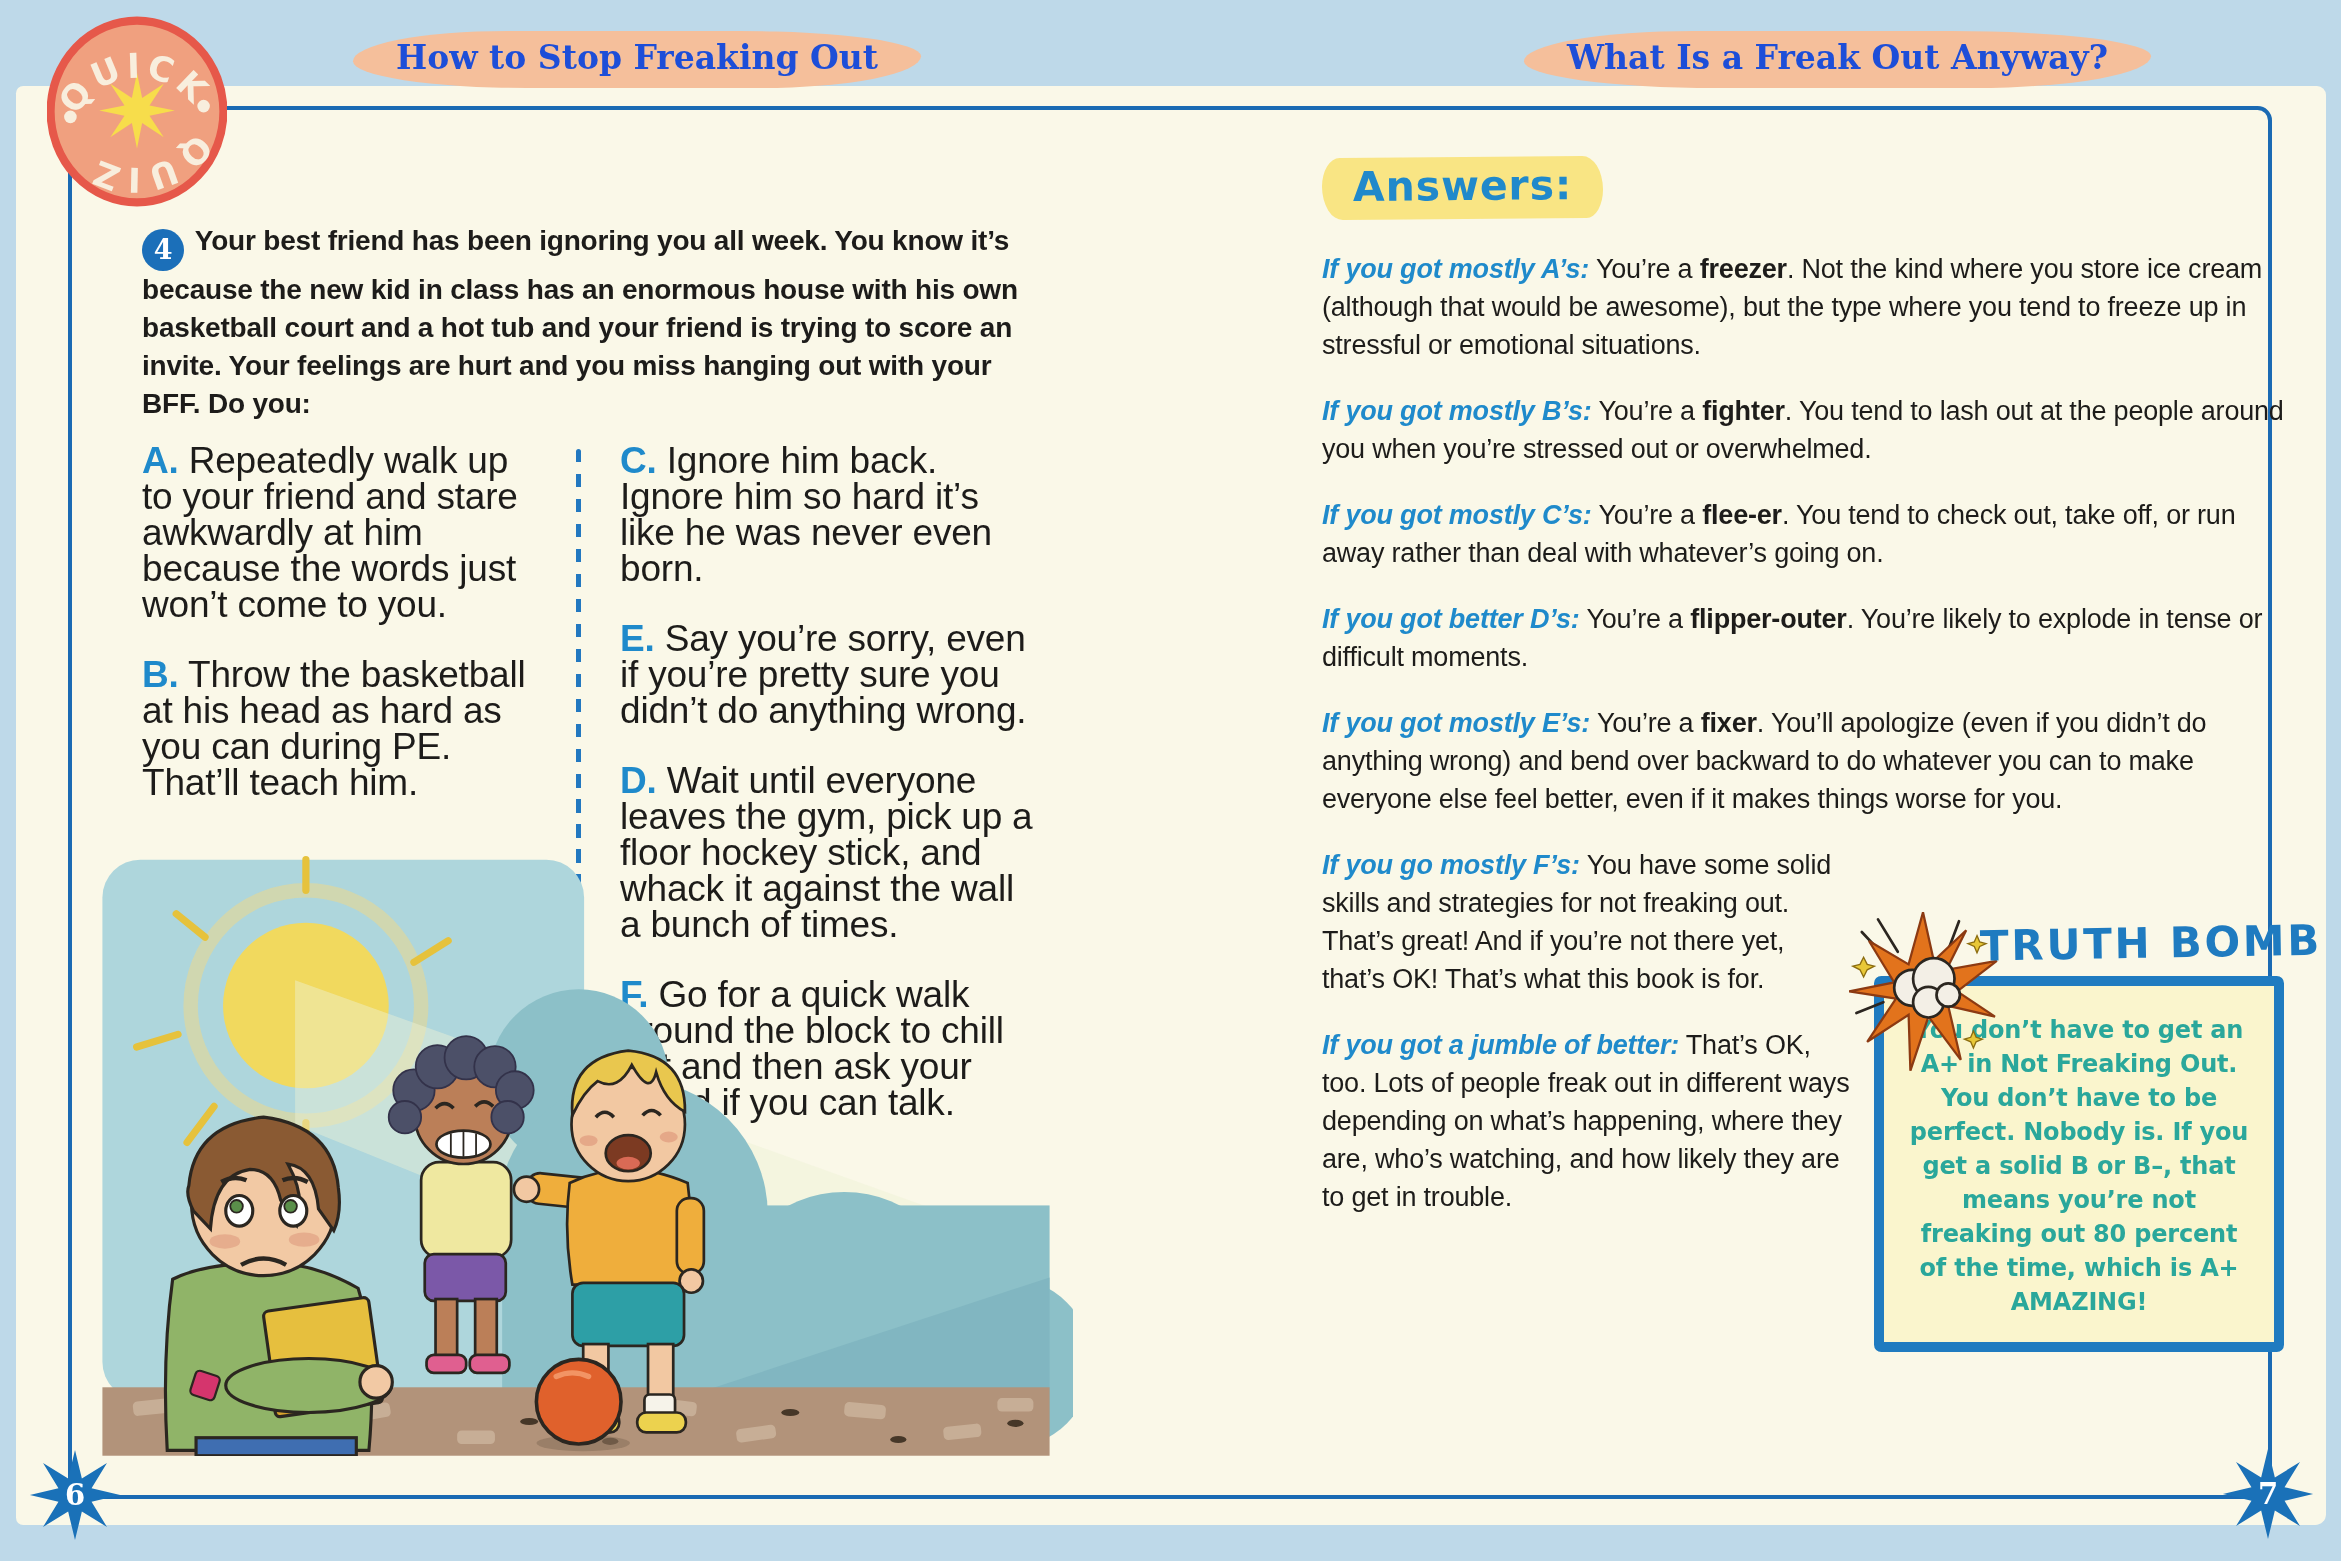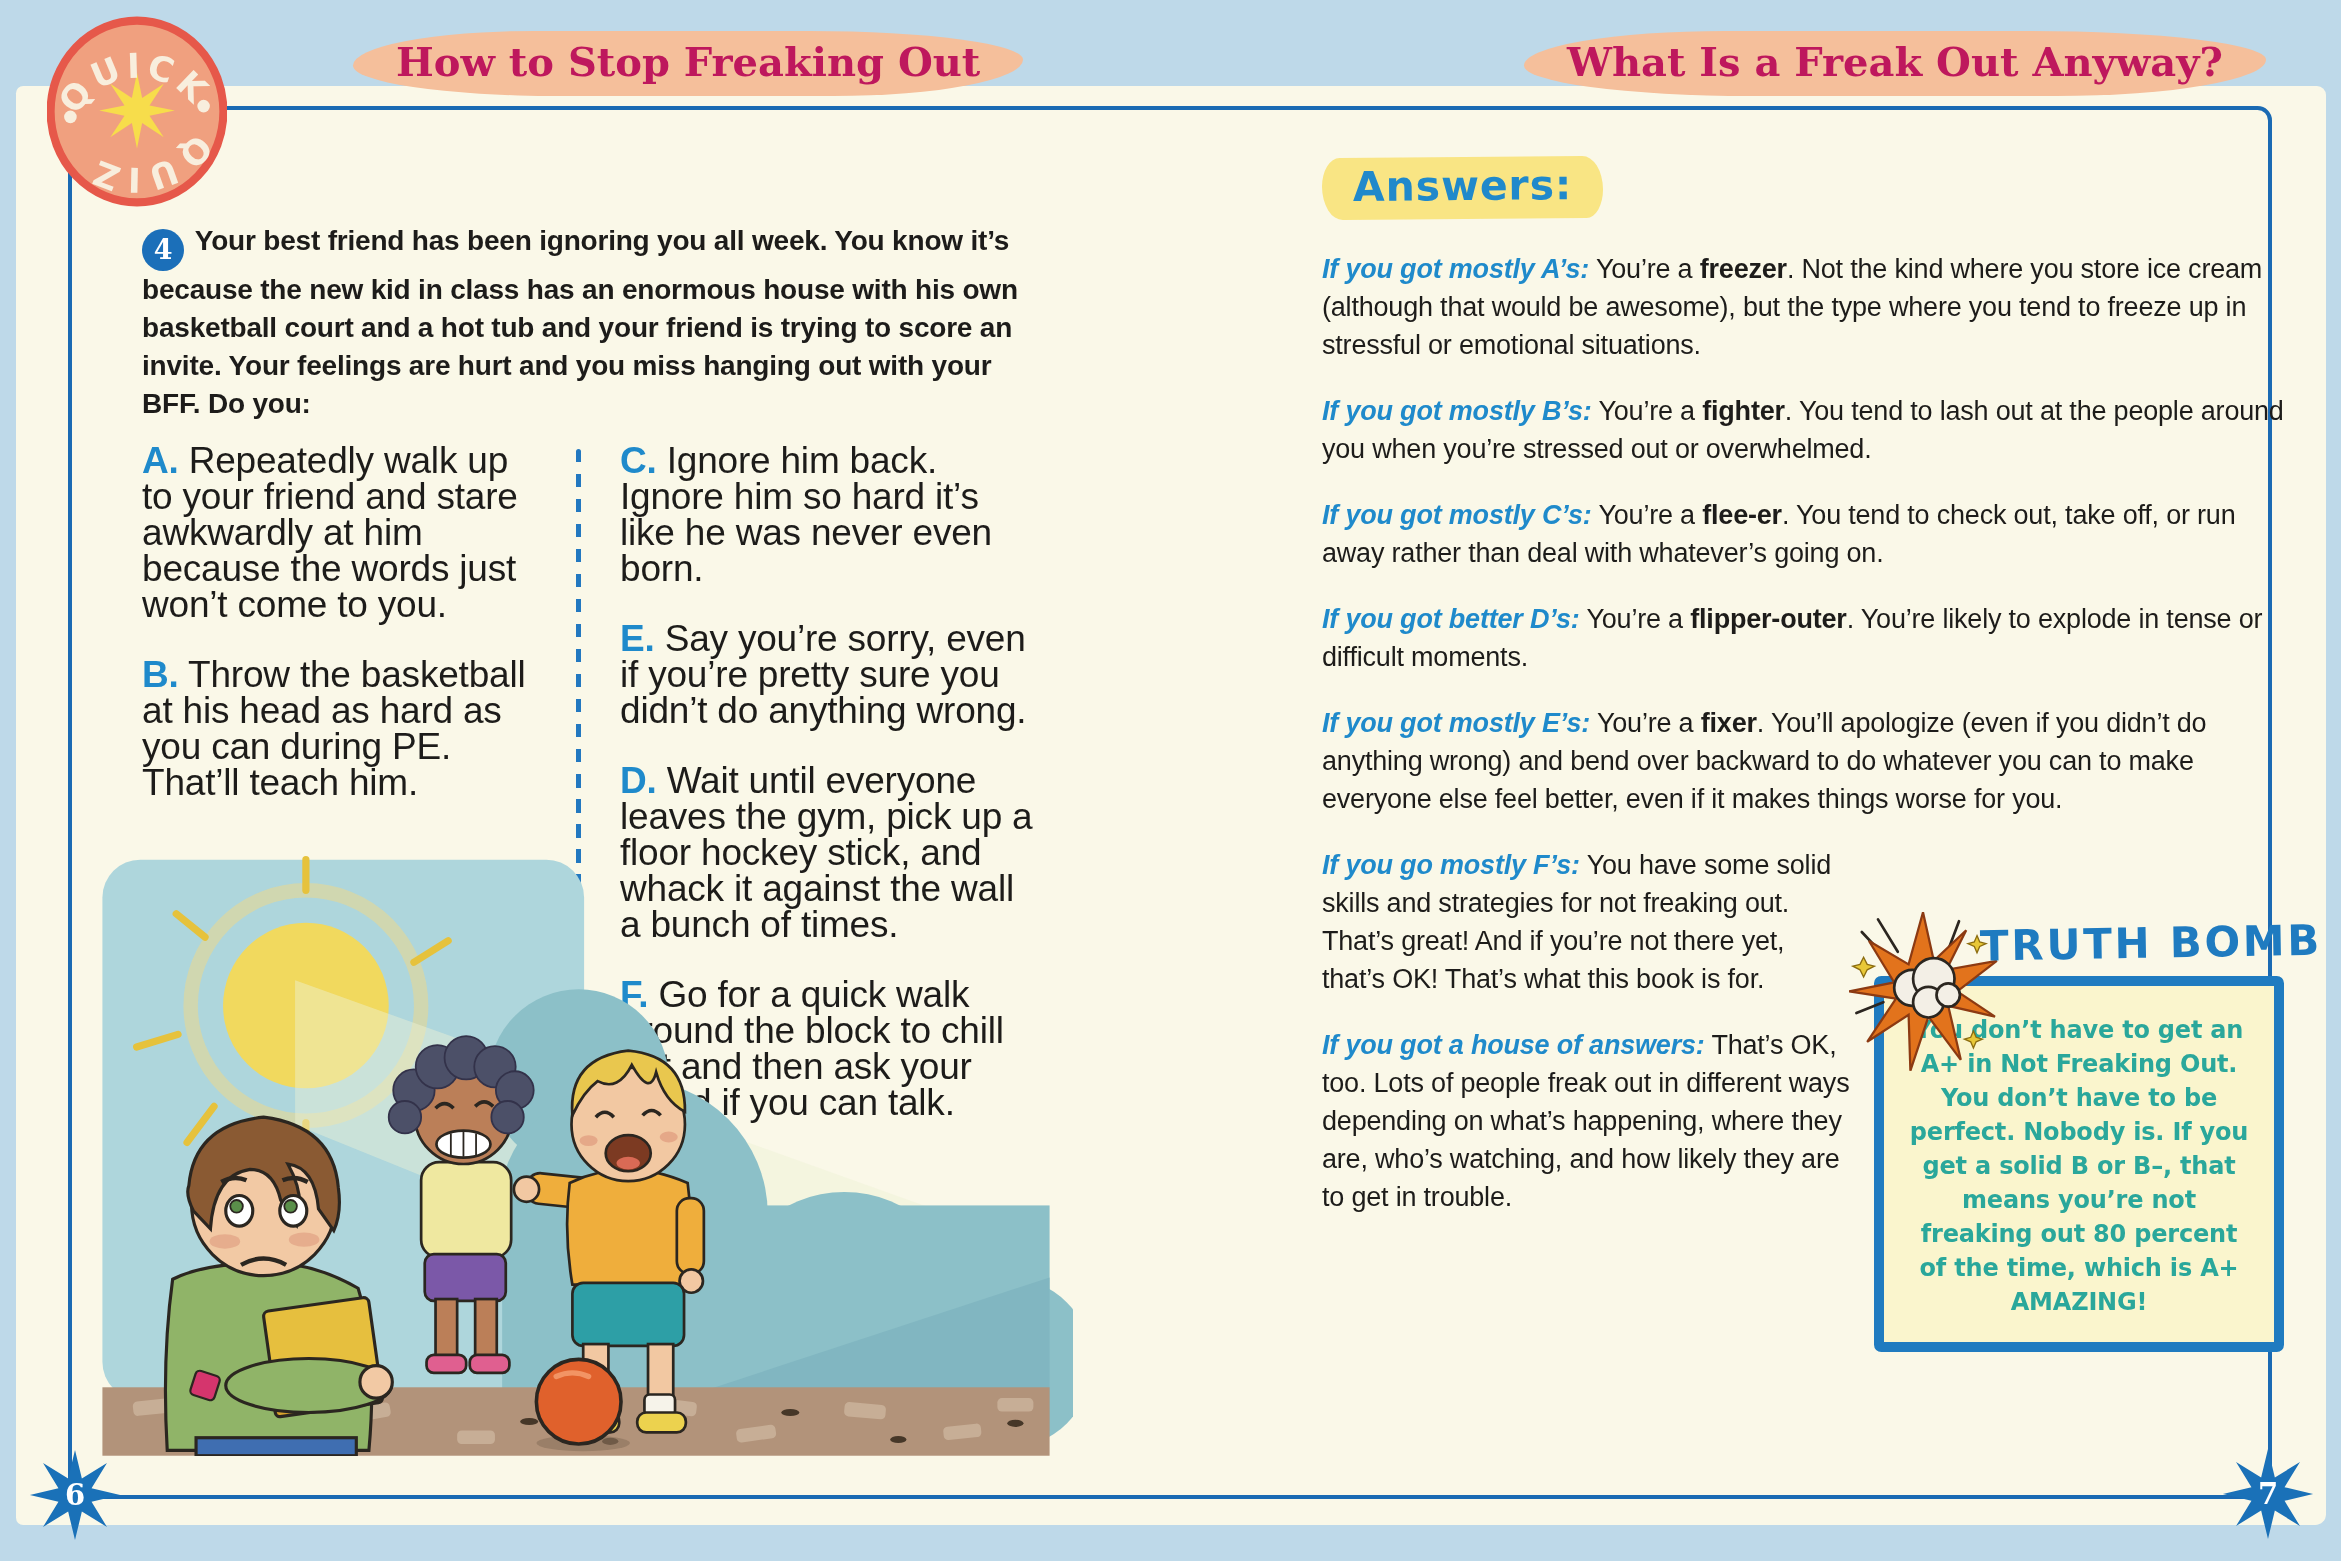--- a/index.html
+++ b/index.html
@@ -8,21 +8,21 @@
 
   
   .spread { position:absolute; left:16px; top:86px; width:2310px; height:1439px;
             background:#faf8e8; border-radius:7.2px 9px 10.8px 7.2px; }
   .board-border { position:absolute; left:68px; top:106px; width:2204px; height:1393px;
             border:4.5px solid #1a6ab3; border-radius:14.4px; }
 
   
   .running-head { position:absolute; top:31px; padding:7.2px 43px 10.8px 43px;
             background:#f5bf9b; border-radius:46% 54% 48% 52% / 90% 75% 95% 80%;
-            font-family:"DejaVu Serif", serif; font-weight:bold; font-size:40px; color:#be185d; }
+            font-family:"DejaVu Serif", serif; font-weight:bold; font-size:33px; color:#1d4ed8; }
   .head-left  { left:353px; }
   .head-right { left:1524px; }
 
   
   .quiz-badge { position:absolute; left:47px; top:16px; width:180px; height:191px; }
 
   
   .question { position:absolute; left:142px; top:222px; width:901px;
               font-size:28px; line-height:38px; font-weight:bold; letter-spacing:-0.2px; }
   .qnum { display:inline-flex; justify-content:center; align-items:center;
@@ -301,21 +301,21 @@
           <polygon points="24,58 28,66 36,68 28,72 24,80 20,72 12,68 20,66"></polygon>
           <polygon points="150,34 153,41 160,43 153,46 150,53 147,46 140,43 147,41"></polygon>
           <polygon points="146,140 149,147 156,149 149,152 146,159 143,152 136,149 143,147"></polygon>
         </g>
       </svg>
       <span class="tb-title" style="display:block;">TRUTH BOMB</span>
       <span class="tb-box" style="display:block;">You don’t have to get an A+ in Not Freaking Out. You don’t have to be perfect. Nobody is. If you get a solid B or B–, that means you’re not freaking out 80 percent of the time, which is A+ AMAZING!</span>
     </span>
     <span class="ans-label">If you go mostly F’s:</span><span> </span><span>You have some solid skills and strategies for not freaking out. That’s great! And if you’re not there yet, that’s OK! That’s what this book is for.</span></p>
 
-  <p class="ans"><span class="ans-label">If you got a house of answers:</span><span> </span><span>That’s OK, too. Lots of people freak out in different ways depending on what’s happening, where they are, who’s watching, and how likely they are to get in trouble.</span></p>
+  <p class="ans"><span class="ans-label">If you got a jumble of better:</span><span> </span><span>That’s OK, too. Lots of people freak out in different ways depending on what’s happening, where they are, who’s watching, and how likely they are to get in trouble.</span></p>
 </div>
 
 <div class="page-star star-left">
   <svg viewBox="0 0 100 100" width="94" height="94">
     <polygon fill="#1a71b8" points="50,2 57.3,32.4 84,16 67.6,42.7 98,50 67.6,57.3 84,84 57.3,67.6 50,98 42.7,67.6 16,84 32.4,57.3 2,50 32.4,42.7 16,16 42.7,32.4"></polygon>
   </svg>
   <span class="num">6</span>
 </div>
 <div class="page-star star-right">
   <svg viewBox="0 0 100 100" width="94" height="94">

